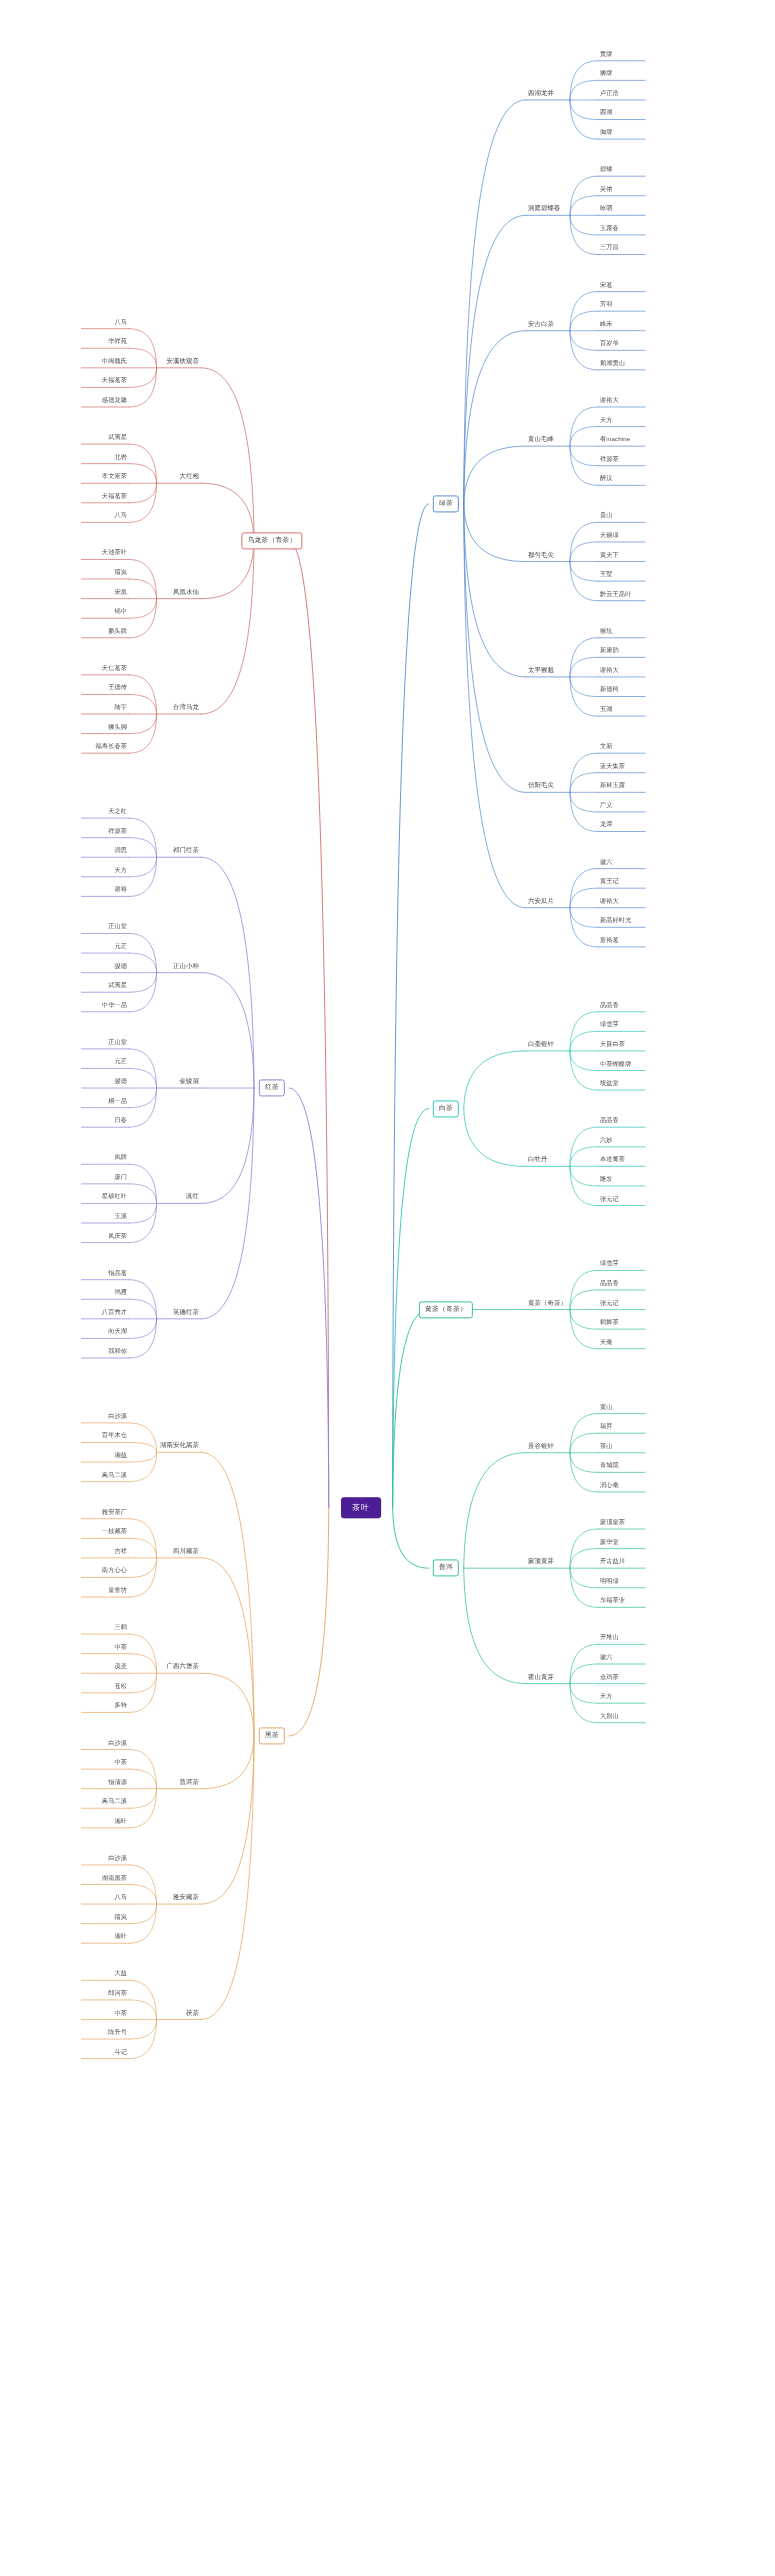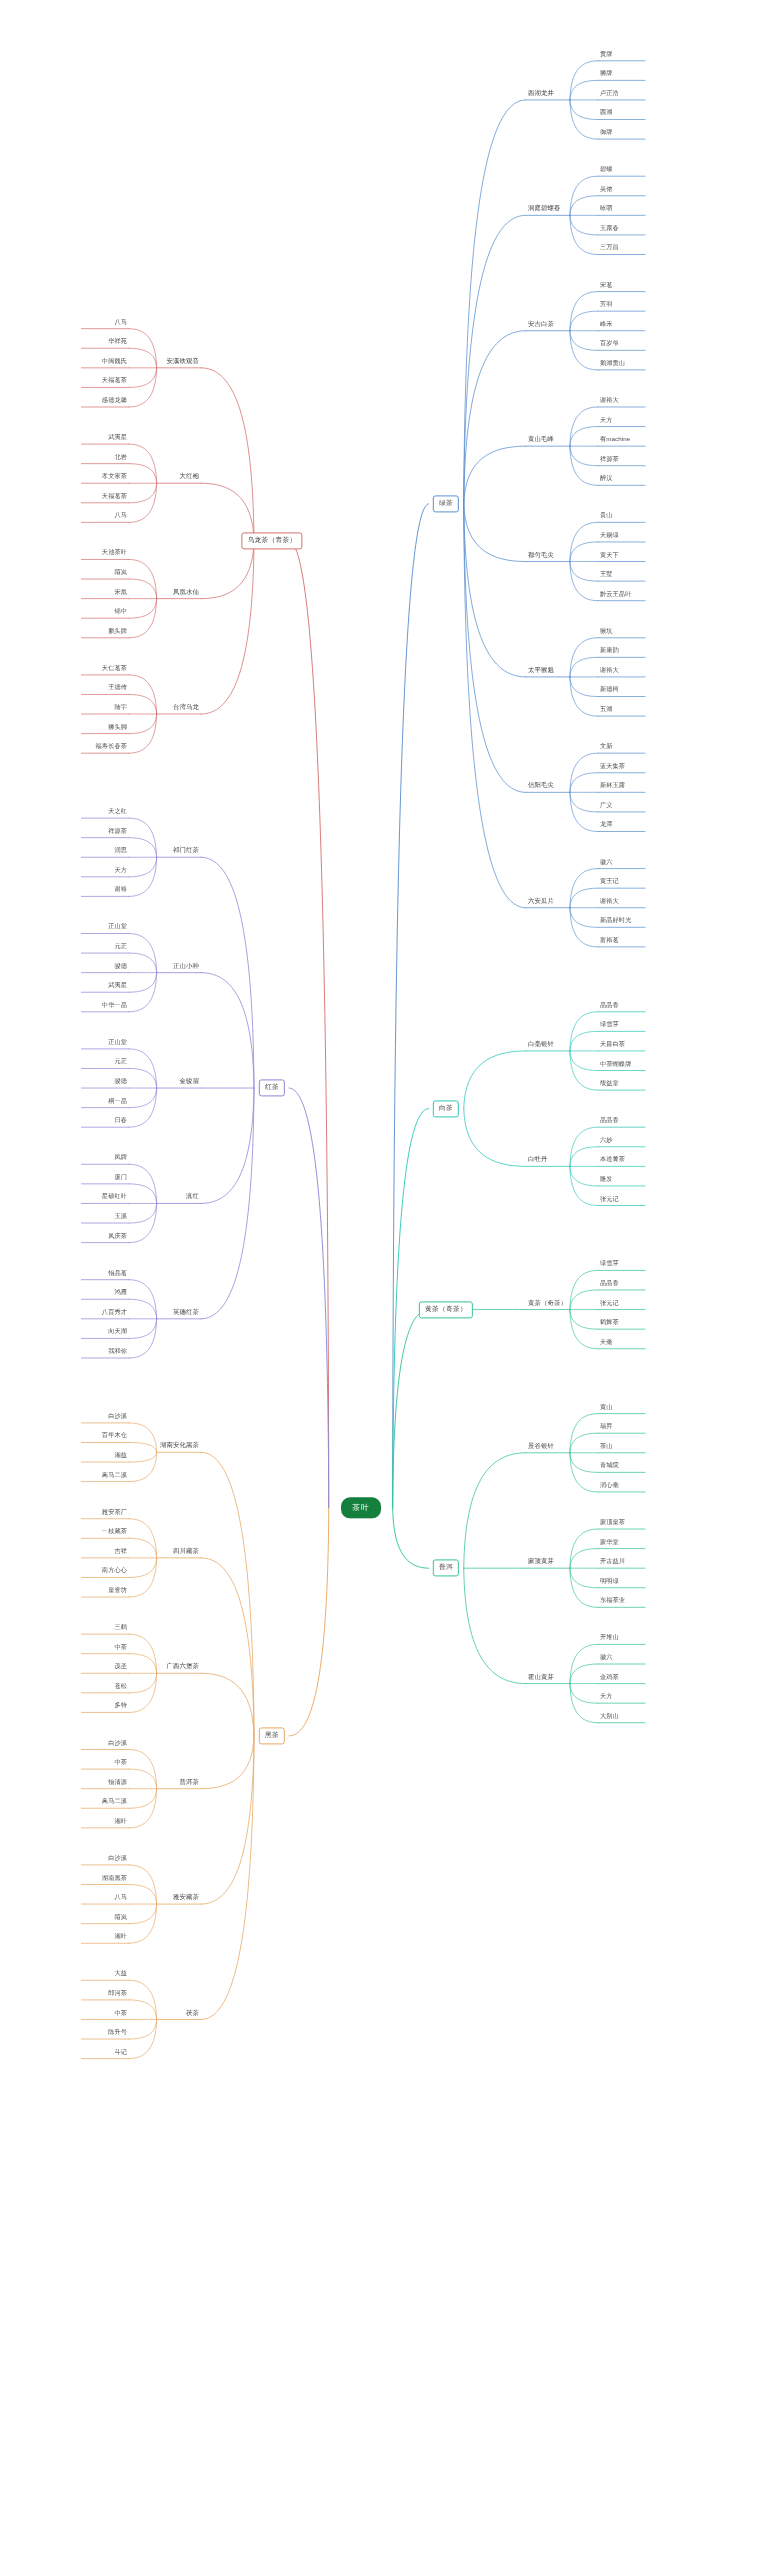--- a/index.html
+++ b/index.html
@@ -45,23 +45,23 @@
     color: #3d3d3d;
     font-size: 6.7px;
     padding: 3.1px 5.2px;
     white-space: nowrap;
     letter-spacing: 0.3px;
   }
 
   #root {
     position: absolute;
     transform: translate(-50%, -50%);
-    background: #15803d;
+    background: #4c1d95;
     color: #ffffff;
-    border-radius: 9px;
+    border-radius: 3px;
     font-size: 7.7px;
     padding: 5.7px 11.3px;
     letter-spacing: 1px;
     box-shadow: 0 0.5px 1px rgba(0,0,0,0.10);
   }
 </style>
 </head>
 <body>
 
 <div id="page">

